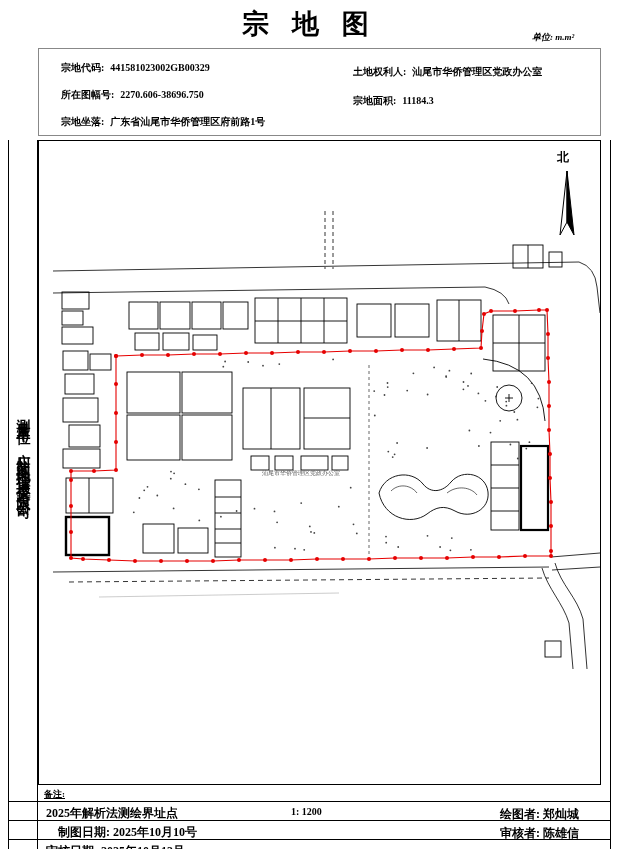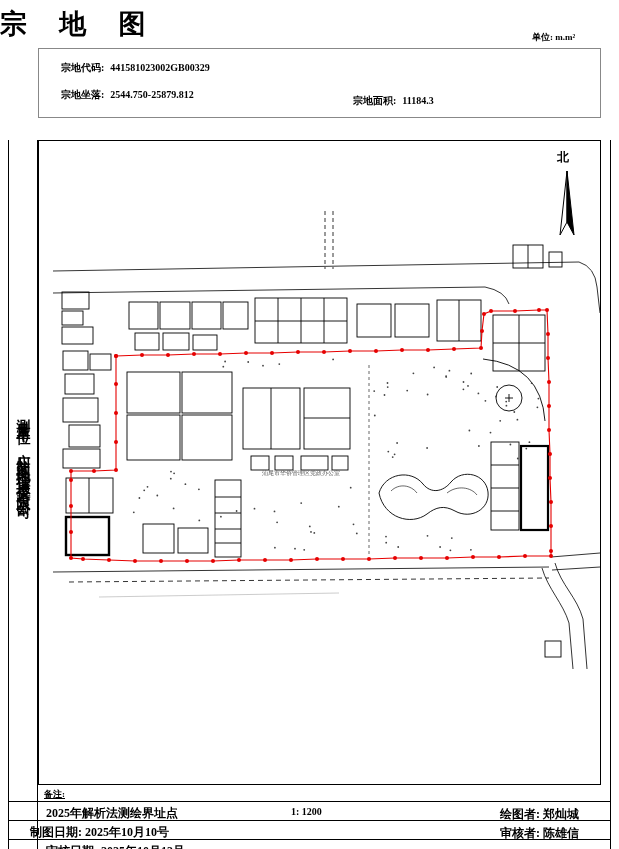--- a/index.html
+++ b/index.html
@@ -1,23 +1,23 @@
 <!DOCTYPE html>
 <html><head>
 <meta charset="utf-8">
 <style>
   * { margin:0; padding:0; box-sizing:border-box; }
   html,body { width:619px; height:849px; background:#ffffff; overflow:hidden; }
   body { position:relative; font-family:"Liberation Serif","DejaVu Serif",serif; color:#000; }
 
-  .title { position:absolute; top:6px; left:0; width:100%; text-align:left;
-           font-size:27px; font-weight:bold; letter-spacing:8px;font-family:Liberation Mono, monospace; }
-  .unit  { position:absolute; top:31px; left:532px; font-size:9px; font-weight:bold; }
-
-  .header-box { position:absolute; left:38px; top:48px; width:563px; height:70px;
+  .title { position:absolute; top:6px; left:0; width:100%; text-align:center;
+           font-size:27px; font-weight:bold; letter-spacing:8px; }
+  .unit  { position:absolute; top:31px; left:532px; font-size:9px; font-weight:bold;font-style:italic; }
+
+  .header-box { position:absolute; left:38px; top:48px; width:563px; height:88px;
                 border:1px solid #888;font-family:Liberation Serif, serif; }
   .h-item { position:absolute; font-size:10px; font-weight:bold; white-space:nowrap; }
   .h-item .lab { margin-right:6px; }
   .hi-code { left:22px; top:12px; }
   .hi-sheet { left:22px; top:39px; }
   .hi-loc { left:22px; top:66px; }
   .hi-owner { left:314px; top:16px; }
   .hi-area { left:314px; top:45px; }
 
   .left-strip { position:absolute; left:8px; top:140px; width:30px; height:709px;
@@ -32,40 +32,46 @@
                   border-left:1px solid #000; }
 
   .hline { position:absolute; left:8px; width:603px; height:0; border-top:1px solid #000; }
   .l1 { top:801px; } .l2 { top:820px; } .l3 { top:839px; }
 
   .f-text { position:absolute; font-size:12px; font-weight:bold; white-space:nowrap; }
   .f-remark { left:44px; top:788px; font-size:9px;text-decoration:underline; }
   .f-note { left:46px; top:805px; }
   .f-scale { left:291px; top:806px; font-size:10px; }
   .f-drawer { left:500px; top:806px; }
-  .f-drawdate { left:30px; top:824px; }
+  .f-drawdate { left:58px; top:824px; }
   .f-reviewer { left:500px; top:825px; }
   .f-reviewdate { left:46px; top:843px; }
 
   svg text { font-family:"Liberation Serif","DejaVu Serif",serif; }
 </style>
 </head>
 <body>
 
 <div class="sheet">
 
   <div class="title">宗 地 图</div>
   <div class="unit">单位: m.m²</div>
 
   <div class="header-box">
     <div class="h-item hi-code">
       <span class="lab">宗地代码:</span><span>441581023002GB00329</span>
     </div>
     <div class="h-item hi-sheet">
-      <span class="lab">宗地坐落:</span><span>2544.750-25879.812</span>
+      <span class="lab">所在图幅号:</span><span>2270.606-38696.750</span>
+    </div>
+    <div class="h-item hi-loc">
+      <span class="lab">宗地坐落:</span><span>广东省汕尾市华侨管理区府前路1号</span>
+    </div>
+    <div class="h-item hi-owner">
+      <span class="lab">土地权利人:</span><span>汕尾市华侨管理区党政办公室</span>
     </div>
     <div class="h-item hi-area">
       <span class="lab">宗地面积:</span><span>11184.3</span>
     </div>
   </div>
 
   <div class="left-strip">
     <div class="vtext">测量单位：广州蓝图地理信息技术有限公司</div>
   </div>
   <div class="right-border"></div>

